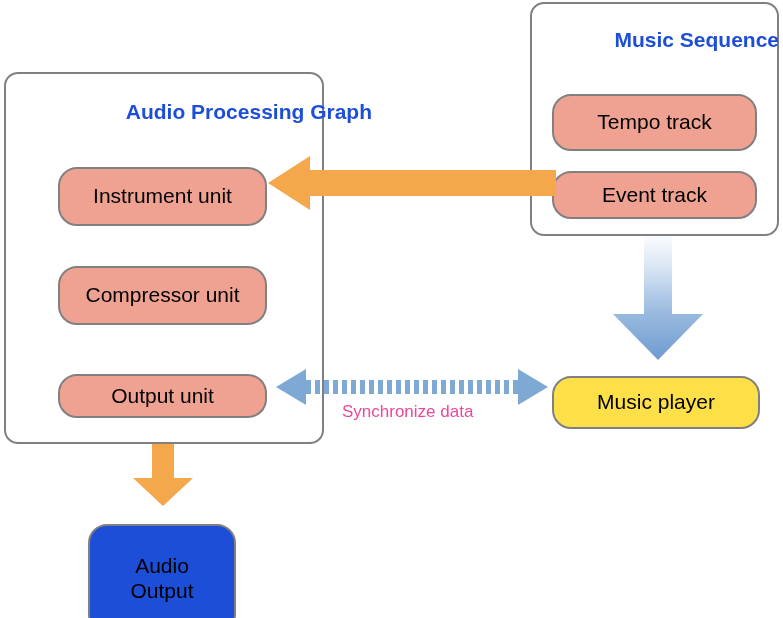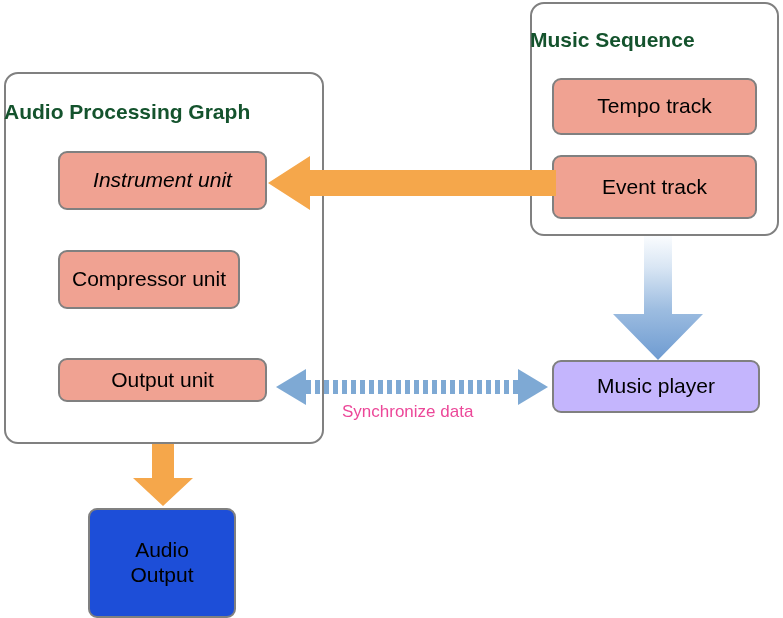--- a/index.html
+++ b/index.html
@@ -21,39 +21,40 @@
     position: absolute;
     background: #ffffff;
     border: 2px solid #808080;
     border-radius: 14px;
     box-sizing: border-box;
   }
   .container-title {
     position: absolute;
     font-weight: bold;
     font-size: 21px;
-    color: #14532d;
+    color: #1d4ed8;
     white-space: nowrap;
-    text-align: left;
+    text-align: right;
   }
   .node {
     position: absolute;
     box-sizing: border-box;
     border: 2px solid #808080;
-    border-radius: 9px;
+    border-radius: 19px;
     display: flex;
     align-items: center;
     justify-content: center;
     text-align: center;
     font-size: 21px;
     color: #000000;
     line-height: 1.18;
+    margin-top: 16px;
   }
   .node.pink   { background: #F0A292; }
-  .node.blue   { background: #c4b5fd; }
+  .node.blue   { background: #fde047; }
   .node.green  { background: #1d4ed8; }
 
   
   .arrow-orange-left {
     position: absolute;
   }
   .sync-label {
     position: absolute;
     font-size: 17px;
     color: #ec4899;
@@ -63,41 +64,41 @@
 </style>
 </head>
 <body>
 
 <div id="canvas">
 
   <div class="container-box" style="left:4px; top:72px; width:320px; height:372px;"></div>
 
   <div class="container-title" style="left:4px; top:100px; width:368px;">Audio Processing Graph</div>
 
-  <div class="node pink" style="left:58px; top:151px; width:209px; height:59px;font-style:italic;">
+  <div class="node pink" style="left:58px; top:151px; width:209px; height:59px;">
     <span>Instrument unit</span>
   </div>
 
-  <div class="node pink" style="left:58px; top:250px; width:182px; height:59px;">
+  <div class="node pink" style="left:58px; top:250px; width:209px; height:59px;">
     <span>Compressor unit</span>
   </div>
 
   <div class="node pink" style="left:58px; top:358px; width:209px; height:44px;">
     <span>Output unit</span>
   </div>
 
   <div class="container-box" style="left:530px; top:2px; width:249px; height:234px;"></div>
 
   <div class="container-title" style="left:530px; top:28px; width:249px;">Music Sequence</div>
 
   <div class="node pink" style="left:552px; top:78px; width:205px; height:57px;">
     <span>Tempo track</span>
   </div>
 
-  <div class="node pink" style="left:552px; top:155px; width:205px; height:64px;">
+  <div class="node pink" style="left:552px; top:155px; width:205px; height:48px;">
     <span>Event track</span>
   </div>
 
   <div class="node blue" style="left:552px; top:360px; width:208px; height:53px;">
     <span>Music player</span>
   </div>
 
   <div class="node green" style="left:88px; top:508px; width:148px; height:110px; flex-direction:column;">
     <span>Audio</span>
     <span>Output</span>

